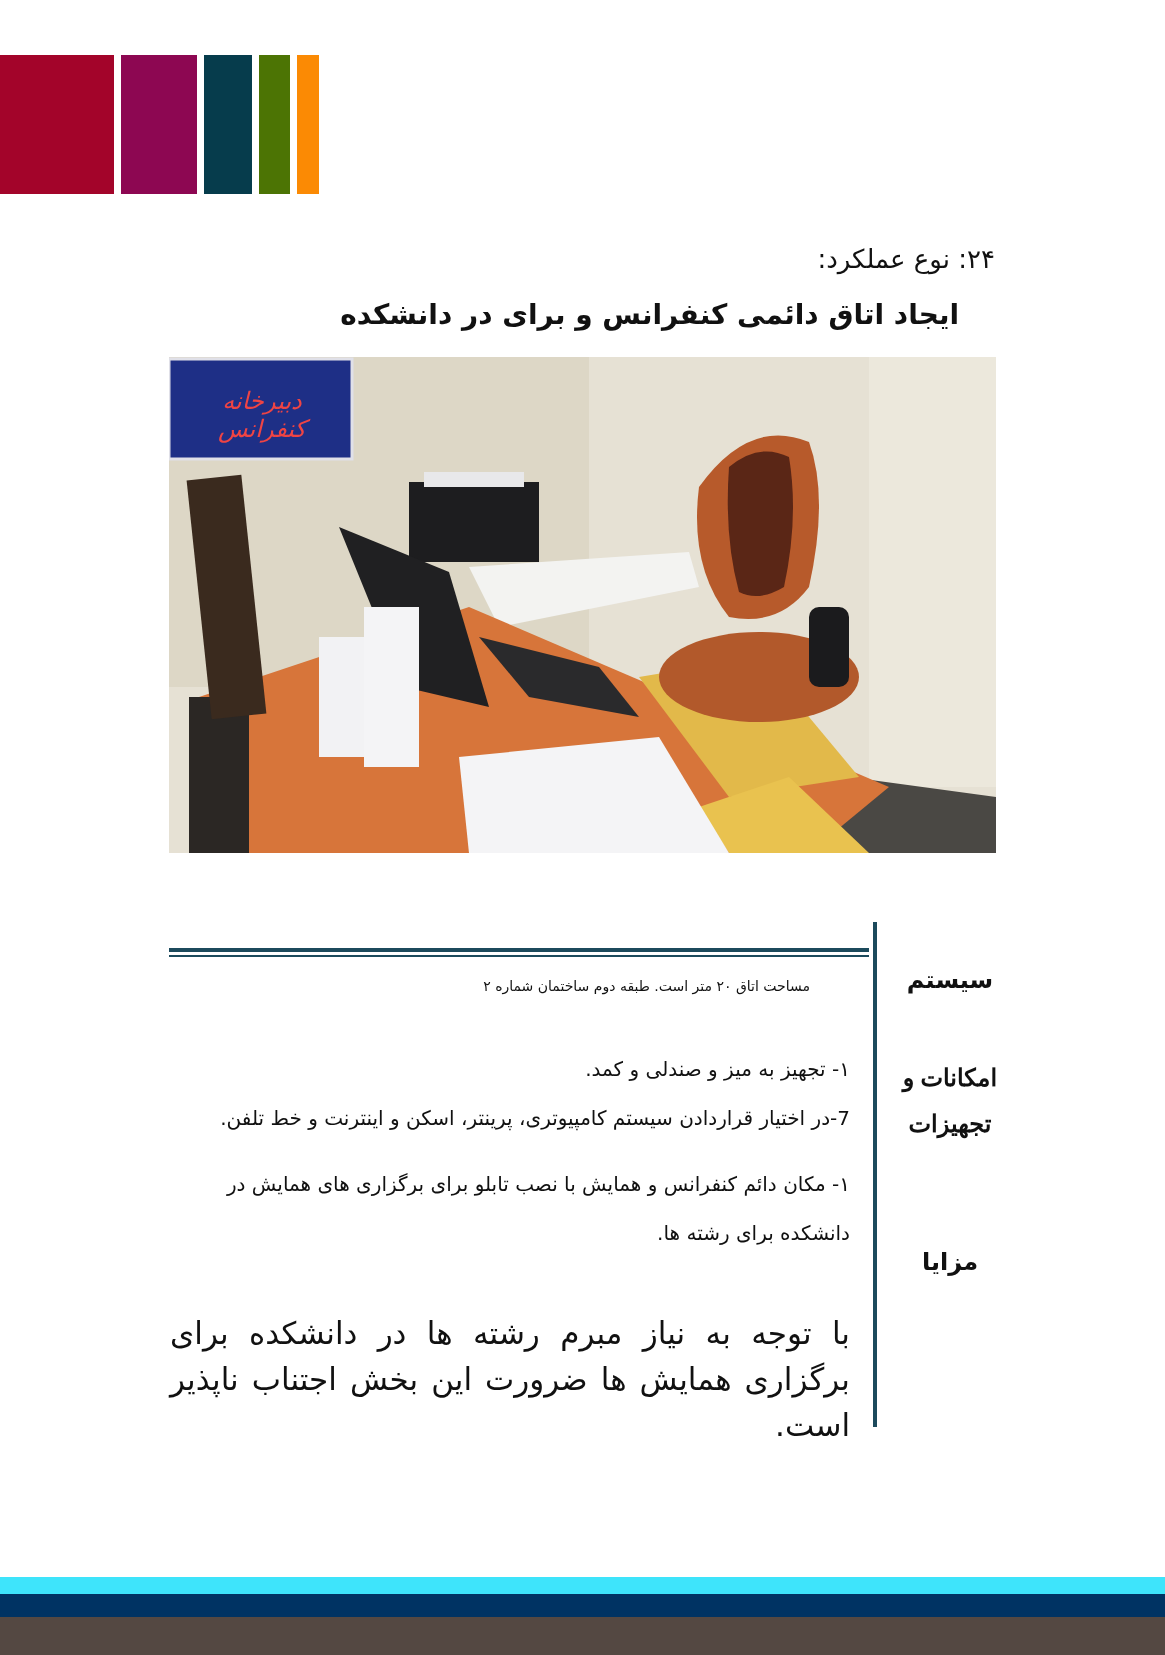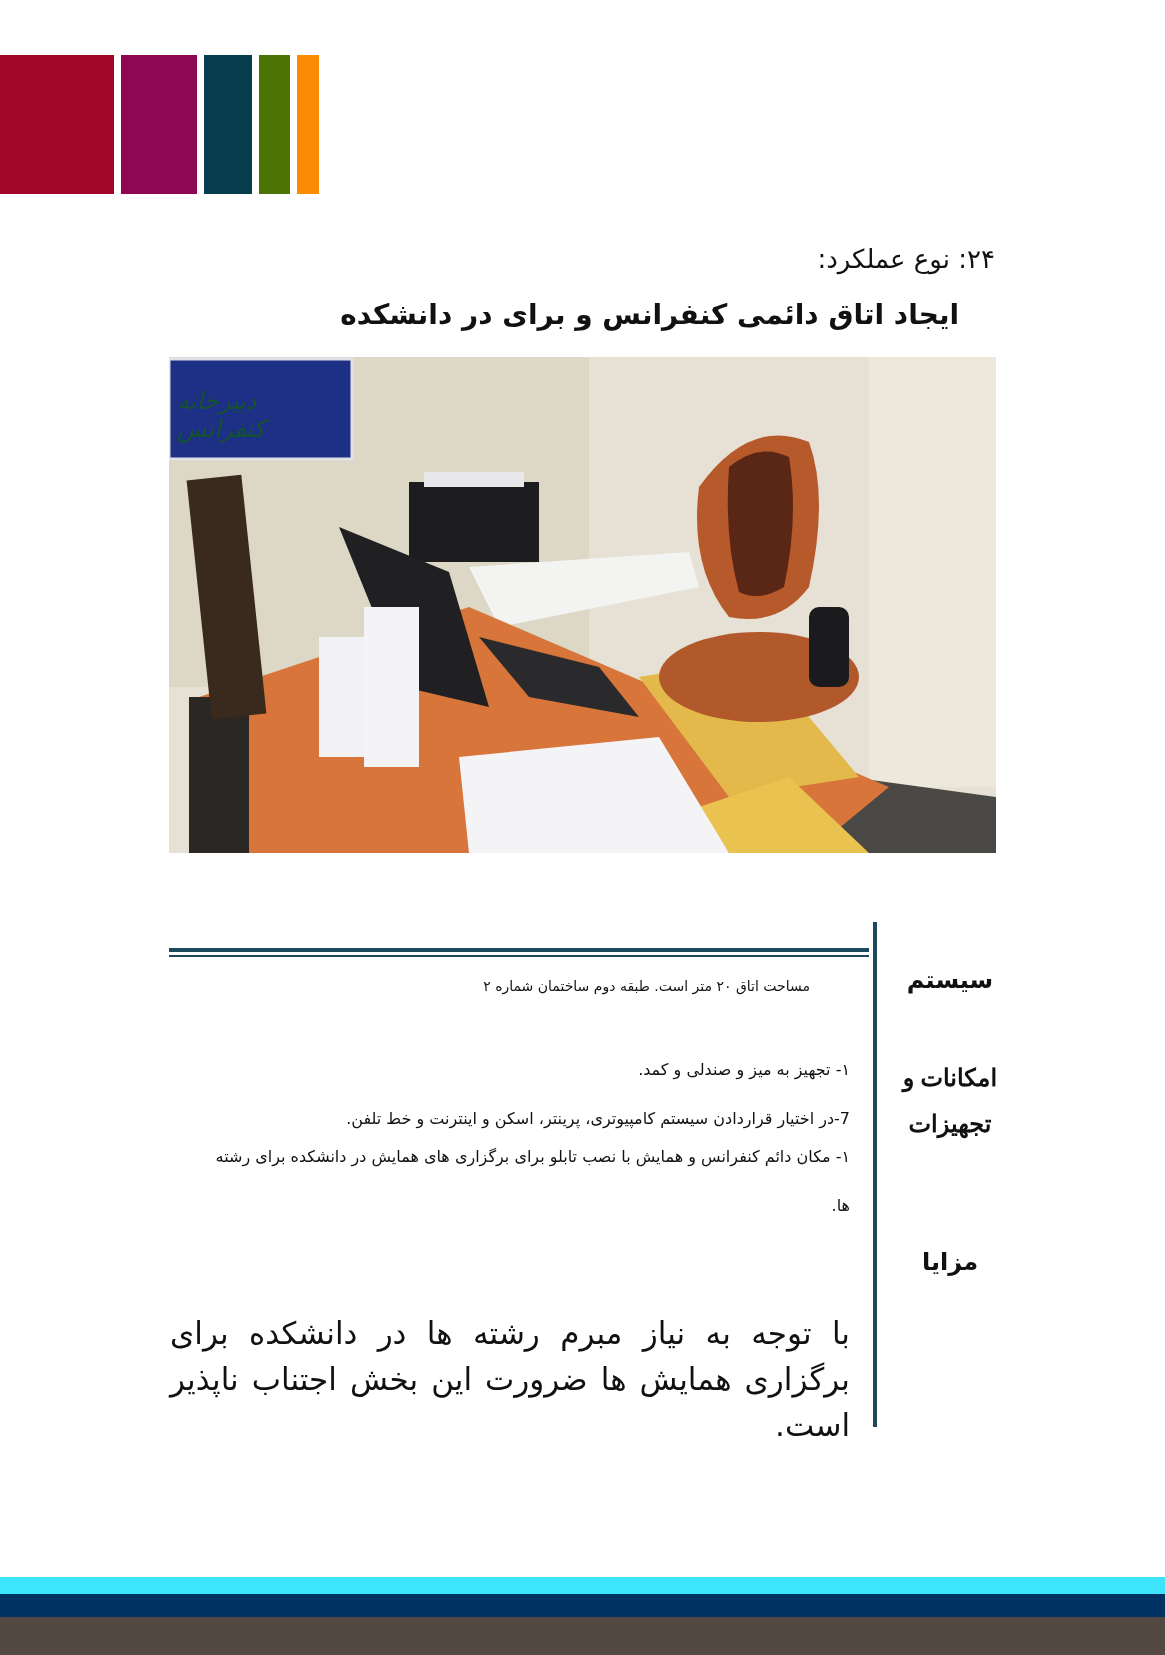--- a/index.html
+++ b/index.html
@@ -7,21 +7,21 @@
          font-family:"DejaVu Sans", sans-serif; color:#111; }
   .bar { position:absolute; top:55px; height:139px; }
   .rtl { direction:rtl; unicode-bidi:embed; }
   .heading-num { position:absolute; top:244px; right:170px; font-size:26px; font-weight:normal; }
   .heading-title { position:absolute; top:298px; right:206px; font-size:28px; font-weight:bold; }
   .photo { position:absolute; left:169px; top:357px; width:827px; height:496px; overflow:hidden; }
   .hline1 { position:absolute; left:169px; top:948px; width:700px; height:4px; background:#1c4a5c; }
   .hline2 { position:absolute; left:169px; top:955px; width:700px; height:2px; background:#1c4a5c; }
   .vline { position:absolute; left:873px; top:922px; width:4px; height:505px; background:#1c4a5c; }
   .label { position:absolute; font-size:24px; font-weight:bold; text-align:center; width:130px; right:150px; }
-  .body-text { position:absolute; right:315px; font-size:16px; line-height:49px; text-align:right; }
+  .body-text { position:absolute; right:315px; font-size:20px; line-height:49px; text-align:right; }
   .footer-cyan { position:absolute; left:0; top:1577px; width:1165px; height:17px; background:#3ee4fb; }
   .footer-navy { position:absolute; left:0; top:1594px; width:1165px; height:23px; background:#003363; }
   .footer-brown { position:absolute; left:0; top:1617px; width:1165px; height:38px; background:#544842; }
 </style>
 </head>
 <body>
 
 <div>
   <div class="bar" style="left:0;width:114px;background:#a3042a;"></div>
   <div class="bar" style="left:121px;width:76px;background:#8d0752;"></div>
@@ -60,35 +60,35 @@
 
     <polygon points="470,320 590,300 690,420 560,440" fill="#e2b94a"></polygon>
     <polygon points="530,450 620,420 700,496 560,496" fill="#e9c24f"></polygon>
     <polygon points="290,400 490,380 560,496 300,496" fill="#f4f4f6"></polygon>
 
     <path d="M530,130 Q580,60 640,85 Q660,140 640,230 Q610,270 560,260 Q520,210 530,130 Z" fill="#b75a2b"></path>
     <path d="M560,110 Q590,85 620,100 Q630,160 615,230 Q590,245 570,235 Q555,180 560,110 Z" fill="#5a2616"></path>
     <ellipse cx="590" cy="320" rx="100" ry="45" fill="#b2592b"></ellipse>
     <rect x="640" y="250" width="40" height="80" fill="#1b1b1d" rx="10"></rect>
   </svg>
-  <div class="rtl" style="position:absolute;left:8px;top:30px;width:170px;text-align:left;color:#14532d;font-family:'DejaVu Serif',serif;font-size:24px;font-style:italic;">دبیرخانه کنفرانس</div>
+  <div class="rtl" style="position:absolute;left:8px;top:30px;width:170px;text-align:center;color:#ef4444;font-family:'DejaVu Serif',serif;font-size:24px;font-style:italic;">دبیرخانه کنفرانس</div>
 </div>
 
 <div class="hline1"></div>
 <div class="hline2"></div>
 <div class="vline"></div>
 
 <div class="label rtl" style="top:966px;">سیستم</div>
 <div class="body-text rtl" style="top:962px;right:355px;font-size:14px;">مساحت اتاق ۲۰ متر است. طبقه دوم ساختمان شماره ۲</div>
 
 <div class="label rtl" style="top:1055px;line-height:46px;font-family:Liberation Serif, serif;">
   <span>امکانات و تجهیزات</span>
 </div>
 <div class="body-text rtl" style="top:1045px;width:640px;">۱- تجهیز به میز و صندلی و کمد.</div>
 <div class="body-text rtl" style="top:1094px;width:640px;">7-در اختیار قراردادن سیستم کامپیوتری، پرینتر، اسکن و اینترنت و خط تلفن.</div>
 
 <div class="label rtl" style="top:1248px;">مزایا</div>
-<div class="body-text rtl" style="top:1132px;width:640px;">۱- مکان دائم کنفرانس و همایش با نصب تابلو برای برگزاری های همایش در دانشکده برای رشته ها.</div>
+<div class="body-text rtl" style="top:1160px;width:640px;">۱- مکان دائم کنفرانس و همایش با نصب تابلو برای برگزاری های همایش در دانشکده برای رشته ها.</div>
 <div class="body-text rtl" style="top:1310px;width:680px;text-align:justify;text-align-last:right;font-size:31px;line-height:46px;">با توجه به نیاز مبرم رشته ها در دانشکده برای برگزاری همایش ها ضرورت این بخش اجتناب ناپذیر است.</div>
 
 <div class="footer-cyan"></div>
 <div class="footer-navy"></div>
 <div class="footer-brown"></div>
 
 </body></html>

